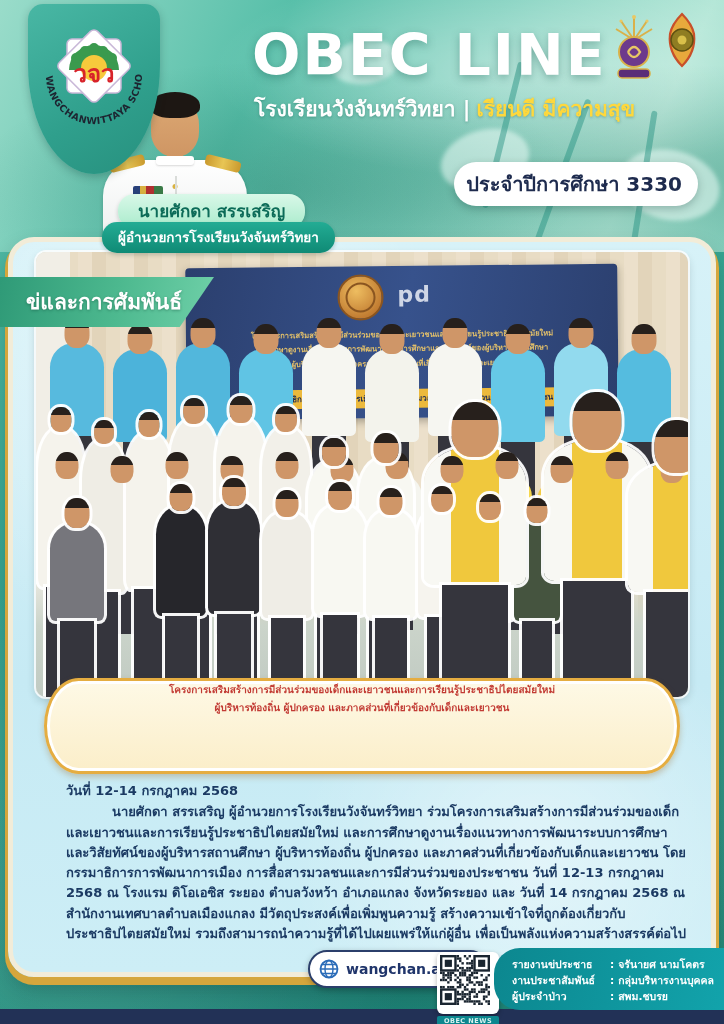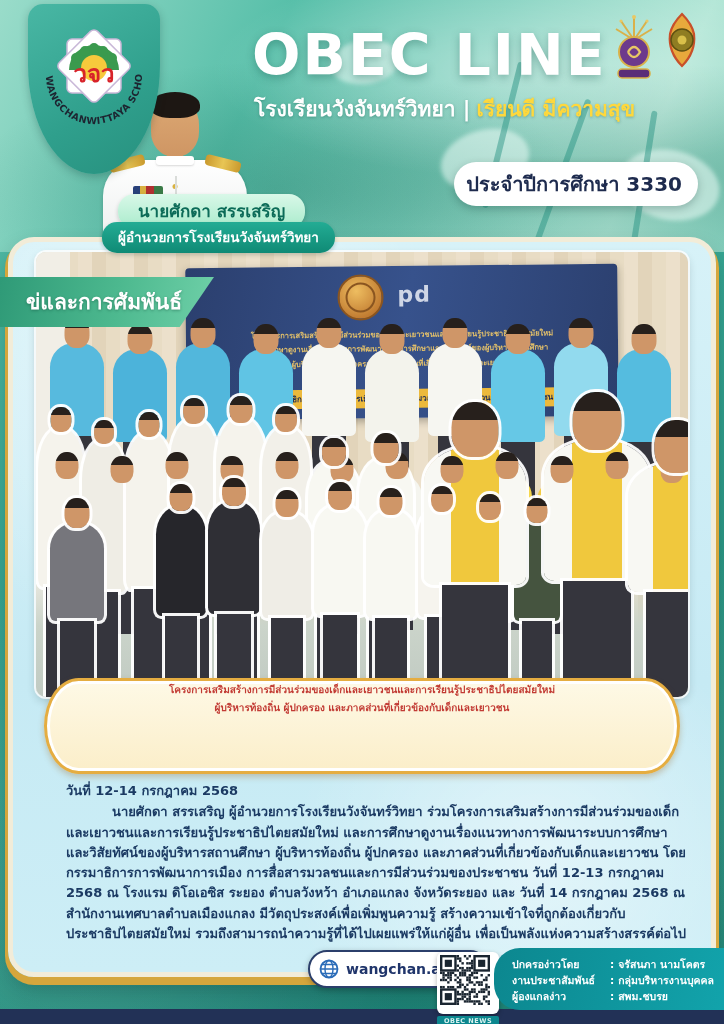--- a/index.html
+++ b/index.html
@@ -631,31 +631,31 @@
           <rect x="0" y="28" width="14" height="14"></rect>
           <rect x="2" y="30" width="10" height="10" fill="#fff"></rect>
           <rect x="4" y="32" width="6" height="6"></rect>
         </svg>
     </div>
     <div class="qr-label">OBEC NEWS</div>
   </div>
 
   <div class="credits">
     <div class="credit-row">
-      <span class="cl">ปกครอง่าวโดย</span>
+      <span class="cl">รายงานข่ประชาธ</span>
       <span class="cc">:</span>
-      <span class="cv">จรัสนภา นามโคตร</span>
+      <span class="cv">จรันายศ นามโคตร</span>
     </div>
     <div class="credit-row">
       <span class="cl">งานประชาสัมพันธ์</span>
       <span class="cc">:</span>
       <span class="cv">กลุ่มบริหารงานบุคคล</span>
     </div>
     <div class="credit-row">
-      <span class="cl">ผู้องแกลง่าว</span>
+      <span class="cl">ผู้ประจำป่าว</span>
       <span class="cc">:</span>
       <span class="cv">สพม.ชบรย</span>
     </div>
   </div>
 
   <div class="bottom-strip"></div>
 
 </div>
 
 </body></html>

